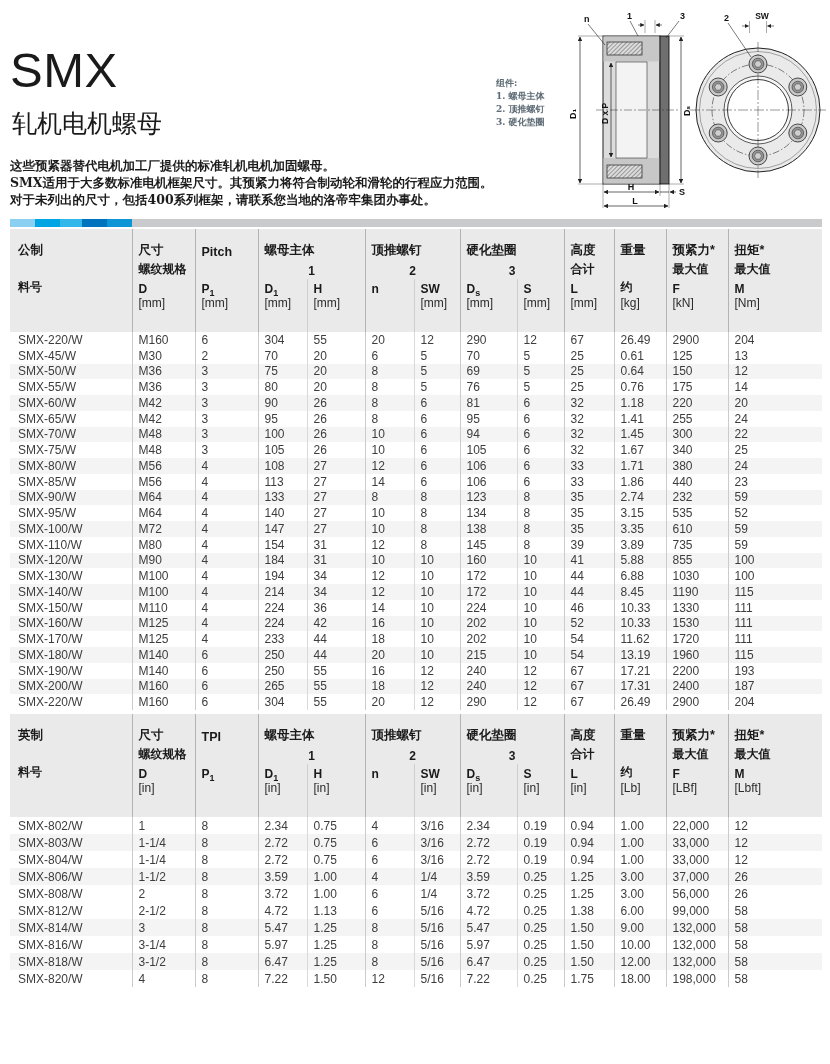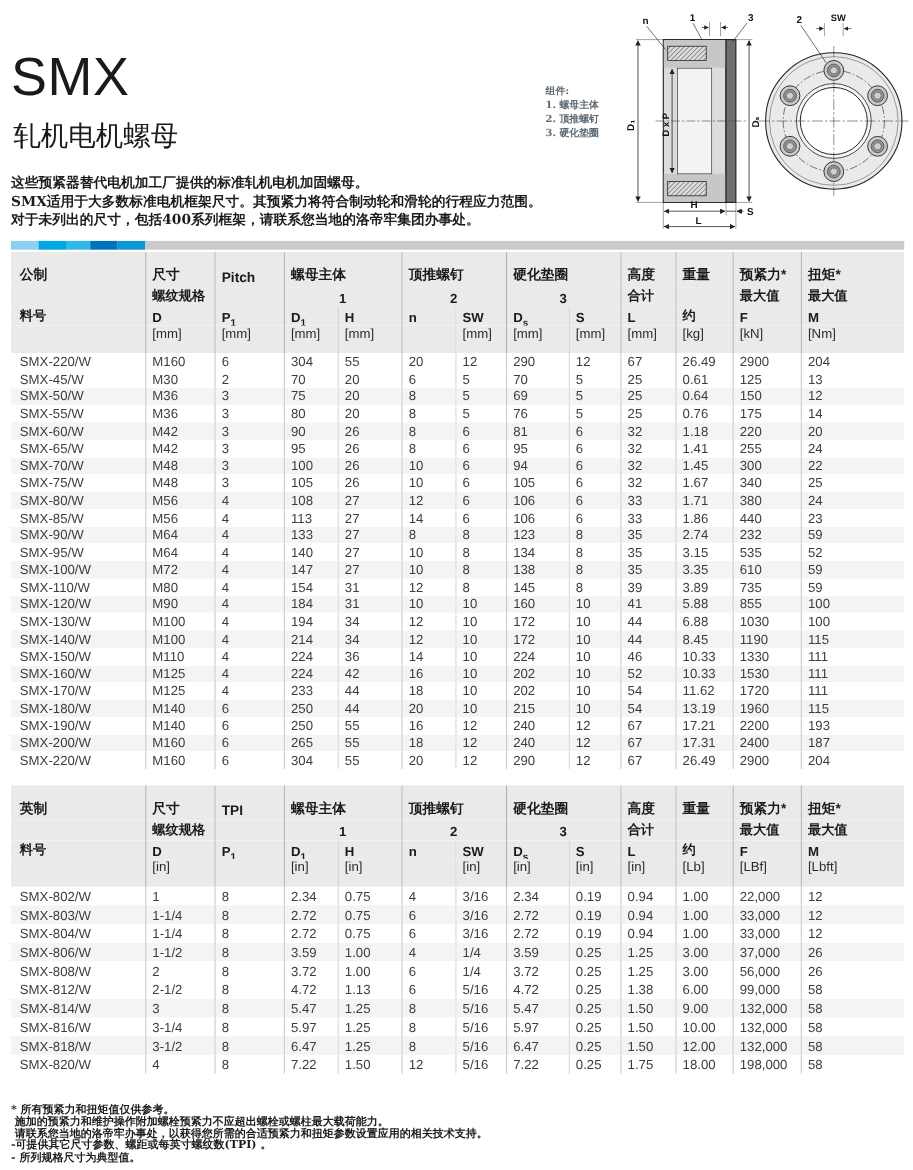--- a/index.html
+++ b/index.html
@@ -20,21 +20,21 @@
   table.tbl{position:absolute;left:10px;width:812px;border-collapse:collapse;table-layout:fixed;}
   #metric-table{top:229px;}
   #imperial-table{top:714px;}
   .tbl th,.tbl td{text-align:left;padding:0 0 0 6px;white-space:nowrap;overflow:hidden;
         font-size:12px;font-weight:400;}
   .tbl th:first-child,.tbl td:first-child{padding-left:8px;}
   .tbl thead th{background:#eaeaea;color:#1a1a1a;}
   .tbl .group-row th{font-weight:700;font-size:12.5px;height:24px;vertical-align:bottom;padding-bottom:2px;padding-top:6px;}
   .tbl .sub-row th{font-weight:700;height:17px;vertical-align:bottom;padding-bottom:1px;}
   .tbl .sym-row th{font-weight:700;height:16px;vertical-align:bottom;margin-left:24px;}
-  .tbl .unit-row th{font-weight:400;height:20px;vertical-align:top;padding-bottom:5px;color:#2a2a2a;}
+  .tbl .unit-row th{font-weight:400;height:20px;vertical-align:top;padding-bottom:16px;color:#2a2a2a;}
   .tbl sub{font-size:9px;line-height:0;}
   .tbl .ctr{text-align:center;padding-left:0;}
   .tbl thead .gsep{border-left:1px solid #b3b3b3;}
   .tbl thead .msep{border-left:1px solid #cfcfcf;}
   .tbl tbody .gsep{border-left:1px solid #cbcbcb;}
   .tbl tbody .msep{border-left:1px solid #d9d9d9;}
   .tbl tbody td{height:15.75px;color:#3d3d3d;}
   #imperial-table tbody td{height:17px;}
   .tbl tbody tr.alt td{background:#f4f4f4;}
 
@@ -814,14 +814,13 @@
           <td class="gsep">7.22</td>
           <td class="msep">0.25</td>
           <td class="gsep">1.75</td>
           <td class="gsep">18.00</td>
           <td class="gsep">198,000</td>
           <td class="gsep">58</td>
         </tr>
       </tbody>
   </table>
 
-  <div class="footnotes"><div>* 所有预紧力和扭矩值仅供参考。</div><div> 施加的预紧力和维护操作附加螺栓预紧力不应超出螺栓或螺柱最大载荷能力。</div><div> 请联系您当地的洛帝牢办事处，以获得您所需的合适预紧力和扭矩参数设置应用的相关技术支持。</div><div>-可提供其它尺寸参数、螺距或每英寸螺纹数(TPI) 。</div><div>- 所列规格尺寸为典型值。</div></div>
 </div>
 
 </body></html>

